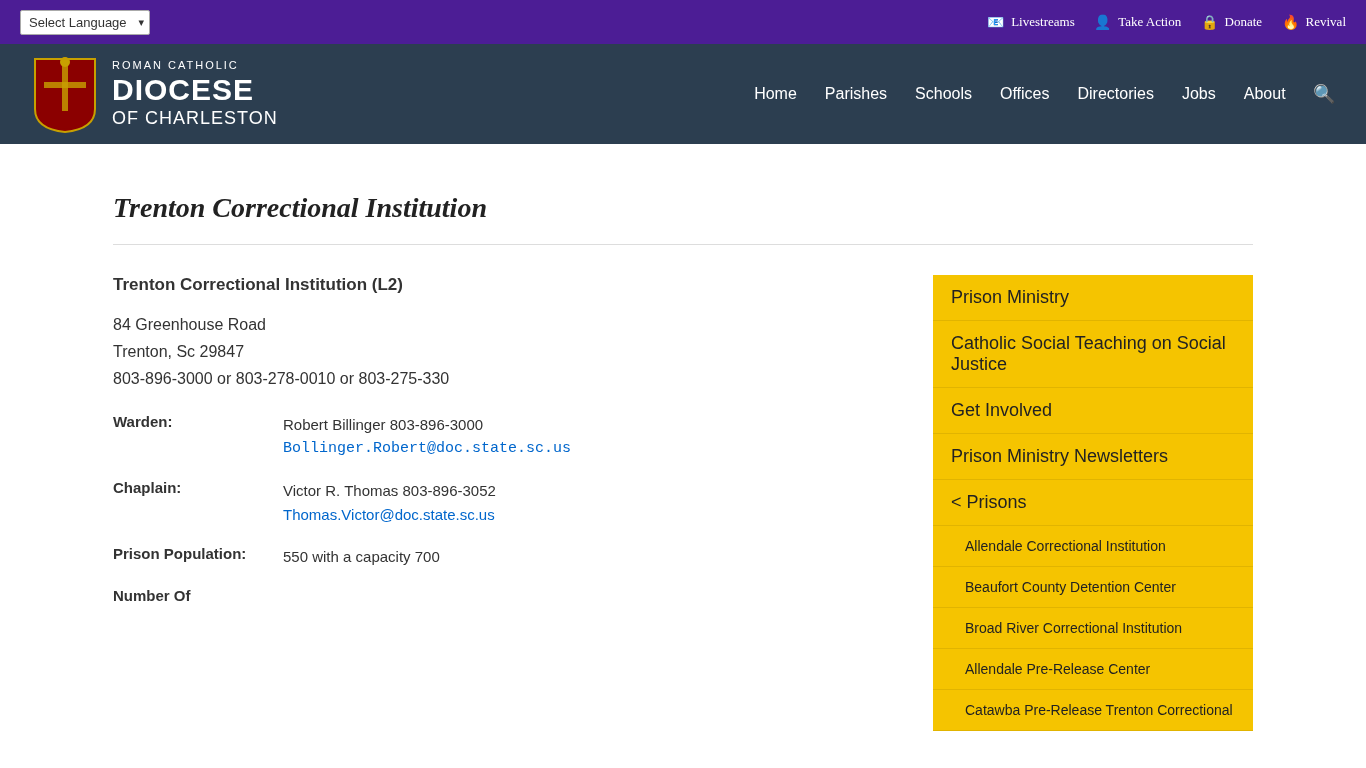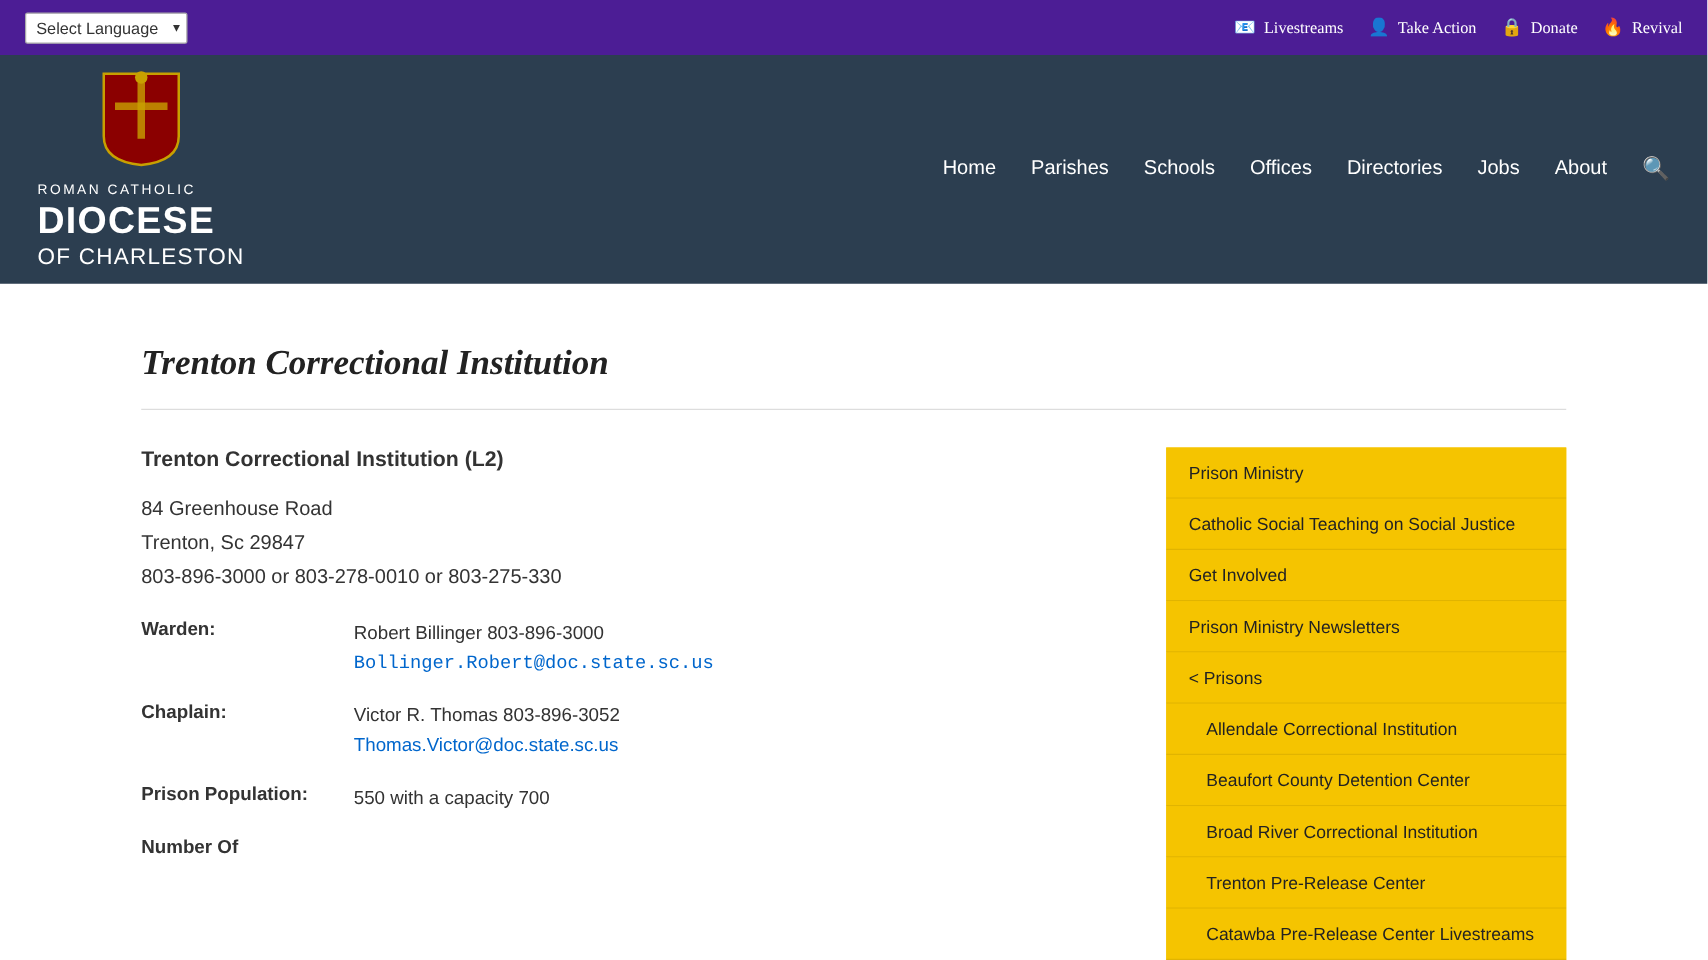--- a/index.html
+++ b/index.html
@@ -58,21 +58,21 @@
 
     
     .site-header {
       background: #2c3e50;
       display: flex;
       align-items: center;
       justify-content: space-between;
       padding: 10px 30px;
       min-height: 95px;
     }
-    .logo-area { display: flex; align-items: center; gap: 12px; cursor: pointer; flex-direction: column; }
+    .logo-area { display: flex; align-items: center; gap: 12px; cursor: pointer; }
     .logo-shield {
       width: 70px;
       height: 80px;
     }
     .logo-text {
       color: #fff;
       line-height: 1.2;
     }
     .logo-text .roman-catholic {
       font-size: 11px;
@@ -186,21 +186,21 @@
     
     .sidebar-menu {
       background: #f5c400;
     }
     .sidebar-menu-item {
       display: block;
       padding: 12px 18px;
       color: #222;
       text-decoration: none;
       font-family: Arial, sans-serif;
-      font-size: 14px;
+      font-size: 18px;
       cursor: pointer;
       border-bottom: 1px solid rgba(0,0,0,0.08);
       background: #f5c400;
     }
     .sidebar-menu-item.sub-item {
       padding-left: 32px;
       font-size: 14px;
     }
     .sidebar-menu-item.prisons-parent {
       font-weight: normal;
@@ -317,19 +317,19 @@
     <div class="sidebar">
       <div class="sidebar-menu">
         <a class="sidebar-menu-item">Prison Ministry</a>
         <a class="sidebar-menu-item">Catholic Social Teaching on Social Justice</a>
         <a class="sidebar-menu-item">Get Involved</a>
         <a class="sidebar-menu-item">Prison Ministry Newsletters</a>
         <a class="sidebar-menu-item prisons-parent">&lt; Prisons</a>
         <a class="sidebar-menu-item sub-item">Allendale Correctional Institution</a>
         <a class="sidebar-menu-item sub-item">Beaufort County Detention Center</a>
         <a class="sidebar-menu-item sub-item">Broad River Correctional Institution</a>
-        <a class="sidebar-menu-item sub-item">Trenton Pre-Release Center</a>
-        <a class="sidebar-menu-item sub-item">Catawba Pre-Release Center Livestreams</a>
+        <a class="sidebar-menu-item sub-item">Allendale Pre-Release Center</a>
+        <a class="sidebar-menu-item sub-item">Catawba Pre-Release Trenton Correctional</a>
       </div>
     </div>
 
   </div>
 </div>
 
 </body></html>

